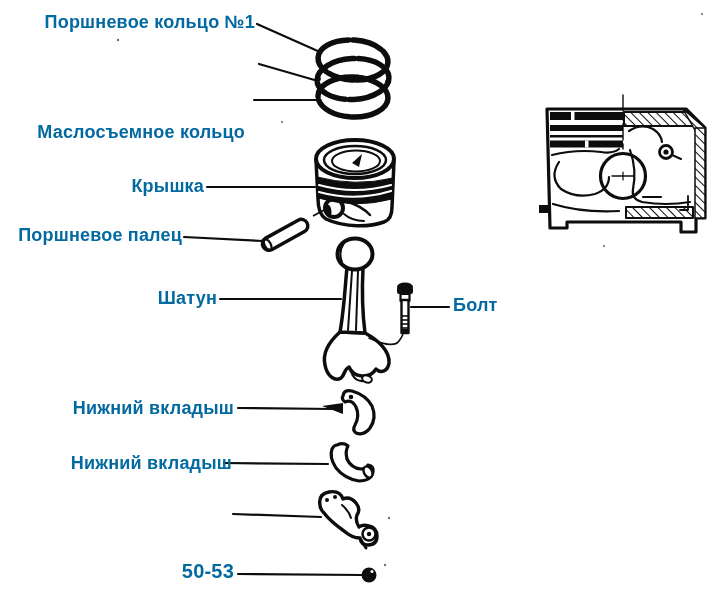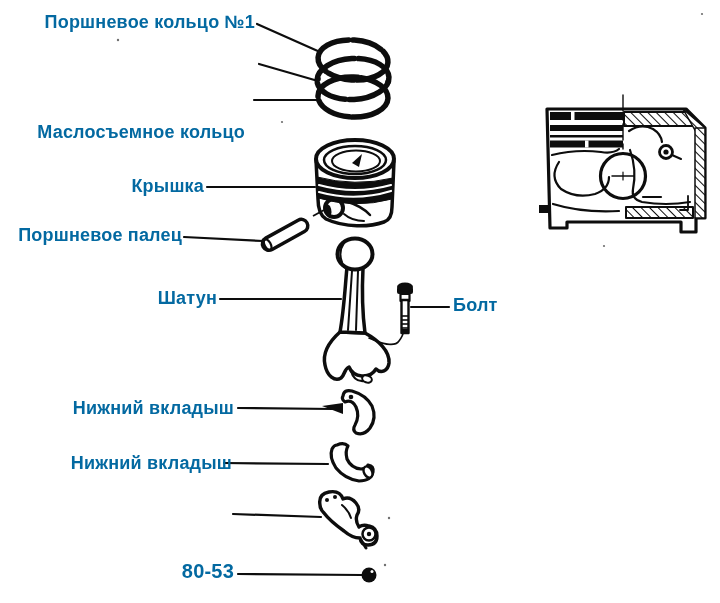--- a/index.html
+++ b/index.html
@@ -187,15 +187,15 @@
   </svg>
 
   <div class="lbl lbl-ring1 r">Поршневое кольцо №1</div>
   <div class="lbl lbl-oil r">Маслосъемное кольцо</div>
   <div class="lbl lbl-piston r">Крышка</div>
   <div class="lbl lbl-pin r">Поршневое палец</div>
   <div class="lbl lbl-rod r">Шатун</div>
   <div class="lbl lbl-bolt">Болт</div>
   <div class="lbl lbl-upper r">Нижний вкладыш</div>
   <div class="lbl lbl-lower r">Нижний вкладыш</div>
-  <div class="lbl lbl-torque r">80-53</div>
+  <div class="lbl lbl-torque r">50-53</div>
 
 </div>
 
 </body></html>

